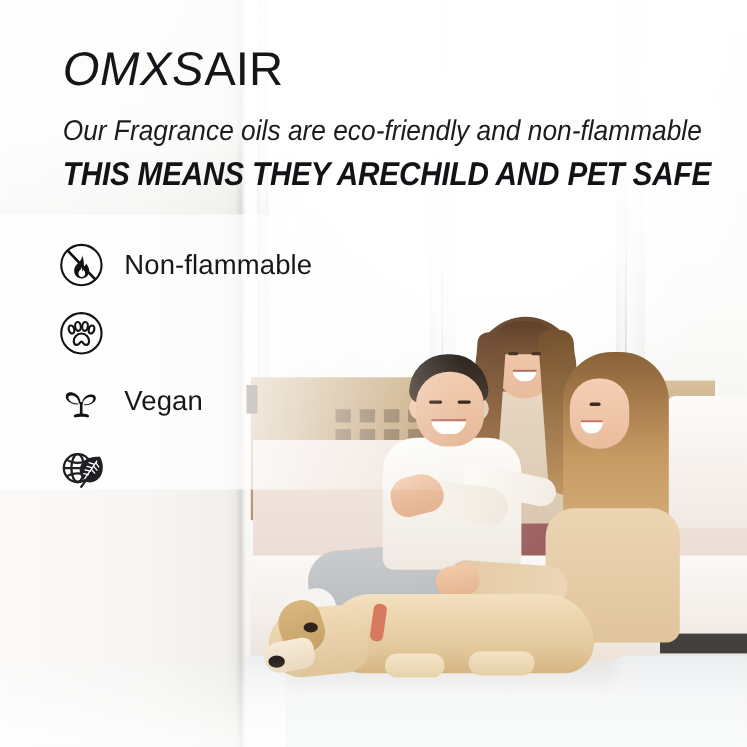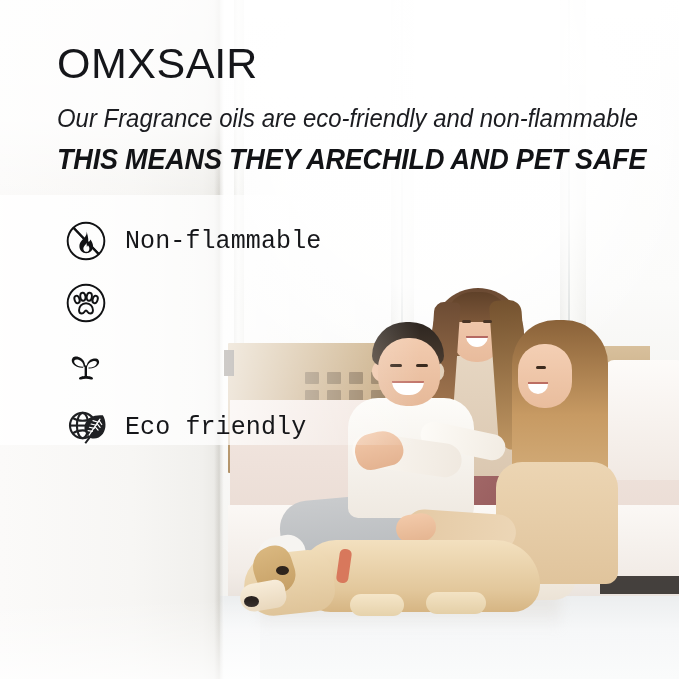--- a/index.html
+++ b/index.html
@@ -417,21 +417,21 @@
 
   .brand {
     position: absolute;
     left: 57px; top: 42px;
     font-size: 43px;
     letter-spacing: 0.5px;
     color: #15161a;
     line-height: 1;
     white-space: nowrap;
   }
-  .brand .light { font-weight: 300; }
+  .brand .light { font-weight: 300; font-style: italic; }
   .brand .bold  { font-weight: 400; letter-spacing: 0px; }
 
   .tagline {
     position: absolute;
     left: 57px; top: 103px;
     font-size: 26px;
     font-style: italic;
     font-weight: 400;
     color: #1b1c20;
     white-space: nowrap;
@@ -446,23 +446,22 @@
     font-weight: 700;
     letter-spacing: -0.2px;
     color: #121316;
     white-space: nowrap;
     transform: scaleX(0.9);
     transform-origin: left center;
   }
 
   .features {
     position: absolute;
-    left: 63px; top: 210px;
+    left: 51px; top: 210px;
     width: 330px;
-    font-family: Liberation Mono, monospace;
   }
   .feature {
     display: flex;
     align-items: center;
     height: 62px;
     gap: 16px;
   }
   .feature .ic {
     width: 46px; height: 46px;
     flex: 0 0 46px;
@@ -619,20 +618,21 @@
 
       <div class="feature">
         <span class="ic">
           <svg width="44" height="44" viewBox="0 0 48 48" fill="#111214">
             <path d="M23.2 25.6c-.2-5.6-3.0-9.1-7.4-10.4-2.8-.8-5.4-.3-6.6 1.3-1.3 1.7-.9 4.3.7 6.3 2.3 2.9 6.6 4.4 11.1 4.1.0 0-.1-1.0-.1-1.0-3.6.1-7.0-1.0-8.8-3.2-1.1-1.3-1.3-2.9-.6-3.8.7-.9 2.4-1.1 4.3-.6 3.4 1.0 5.5 3.6 5.8 8.0z"></path>
             <path d="M24.8 28.4c.3-4.6 2.9-7.6 6.6-8.5 1.9-.5 3.5-.2 4.1.6.6.8.4 2.2-.6 3.4-1.7 2.0-4.8 3.0-8.1 2.9l-.1 1.0c4.2.3 8.2-1.1 10.3-3.7 1.5-1.8 1.8-4.1.6-5.6-1.1-1.4-3.5-1.9-6.1-1.2-4.1 1.1-6.7 4.3-6.9 9.3z"></path>
             <path d="M22.5 24.5h2.6v12.0h-2.6z"></path>
             <path d="M16.4 38.6c0-1.6 3.4-2.6 7.6-2.6s7.6 1.0 7.6 2.6c0 .9-1.0 1.4-2.2 1.1-1.4-.4-3.3-.6-5.4-.6s-4.0.2-5.4.6c-1.2.3-2.2-.2-2.2-1.1z"></path>
           </svg>
         </span>
+        <span class="lbl">Vegan</span>
       </div>
 
       <div class="feature">
         <span class="ic">
           <svg width="46" height="46" viewBox="0 0 48 48" fill="none">
             <g stroke="#1f2023" stroke-width="2.2" fill="none">
               <circle cx="20.5" cy="22.5" r="13.2"></circle>
               <ellipse cx="20.5" cy="22.5" rx="6.0" ry="13.2"></ellipse>
               <line x1="7.3" y1="22.5" x2="33.7" y2="22.5"></line>
               <path d="M9.6 14.2c3.1 2.1 7.0 3.3 10.9 3.3s7.8-1.2 10.9-3.3"></path>
@@ -644,18 +644,17 @@
               <line x1="36.6" y1="19.0" x2="31.3" y2="17.4"></line>
               <line x1="34.6" y1="22.2" x2="29.3" y2="20.9"></line>
               <line x1="32.6" y1="25.4" x2="27.6" y2="24.3"></line>
               <line x1="30.6" y1="28.6" x2="26.2" y2="27.7"></line>
               <line x1="37.6" y1="17.4" x2="40.4" y2="21.4"></line>
               <line x1="35.6" y1="20.6" x2="38.7" y2="24.4"></line>
               <line x1="33.6" y1="23.8" x2="36.6" y2="27.2"></line>
             </g>
           </svg>
         </span>
-        <span class="lbl">Eco friendly</span>
       </div>
 
     </div>
   </div>
 </div>
 
 </body></html>

